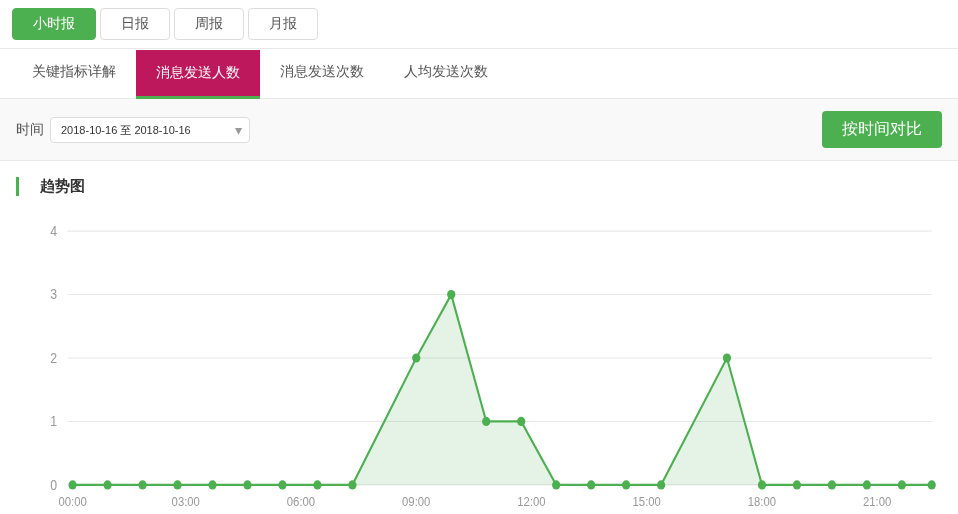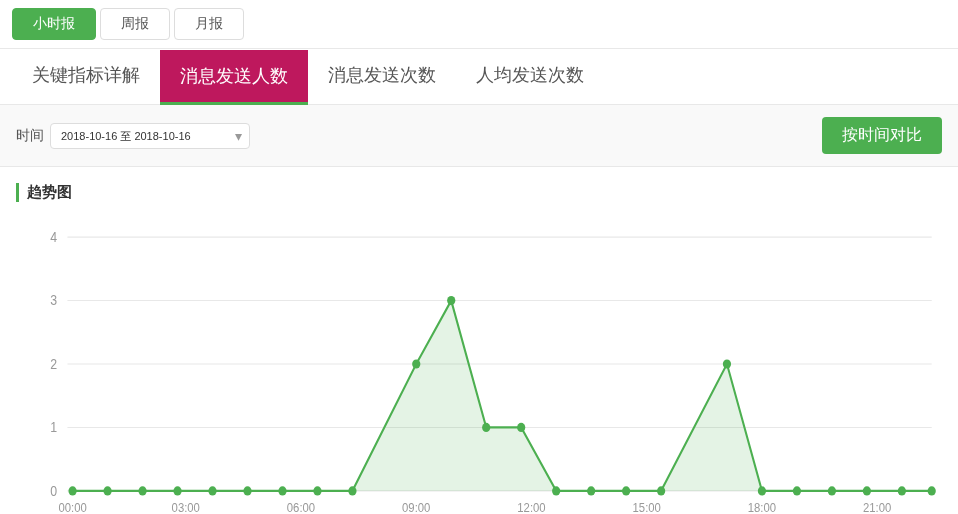--- a/index.html
+++ b/index.html
@@ -3,41 +3,42 @@
   <meta charset="utf-8">
   <style>
     * { box-sizing: border-box; margin: 0; padding: 0; }
     body { font-family: 'PingFang SC', 'Microsoft YaHei', sans-serif; background: #f5f5f5; font-size: 14px; color: #333; }
 
     .top-bar { display: flex; align-items: center; padding: 8px 12px; background: #fff; border-bottom: 1px solid #e8e8e8; gap: 4px; }
     .tab-btn { padding: 6px 20px; border: 1px solid #ddd; background: #fff; border-radius: 4px; cursor: pointer; font-size: 14px; color: #555; }
     .tab-btn.active { background: #4caf50; color: #fff; border-color: #4caf50; }
 
     .secondary-tabs { display: flex; align-items: center; padding: 0 12px; background: #fff; border-bottom: 1px solid #e8e8e8; gap: 0; }
-    .sec-tab { padding: 14px 20px; cursor: pointer; font-size: 18px; color: #555; border-bottom: 3px solid transparent; font-family: Liberation Serif, serif; }
+    .sec-tab { padding: 14px 20px; cursor: pointer; font-size: 14px; color: #555; border-bottom: 3px solid transparent; font-family: Liberation Serif, serif; }
     .sec-tab.active { color: #fff; background: #be185d; border-bottom: 3px solid #4caf50; margin-bottom: -1px; }
 
     .filter-bar { display: flex; align-items: center; padding: 12px 16px; background: #f9f9f9; border-bottom: 1px solid #e8e8e8; gap: 6px; }
     .filter-label { font-size: 14px; color: #555; }
     .date-select-wrapper { position: relative; display: inline-block; }
     .date-select-wrapper select { padding: 6px 28px 6px 10px; border: 1px solid #ddd; background: #fff; border-radius: 4px; font-size: 11px; color: #333; appearance: none; cursor: pointer; min-width: 200px; }
     .date-select-wrapper::after { content: '▾'; position: absolute; right: 8px; top: 50%; transform: translateY(-50%); pointer-events: none; color: #999; }
     .compare-btn { margin-left: auto; padding: 8px 20px; background: #4caf50; color: #fff; border: none; border-radius: 4px; cursor: pointer; font-size: 16px; }
 
     .chart-section { padding: 16px; background: #fff; margin: 0; }
-    .chart-title { font-size: 15px; font-weight: bold; color: #333; margin-bottom: 12px; border-left: 3px solid #4caf50; padding-left: 8px; }
+    .chart-title { font-size: 15px; font-weight: bold; color: #333; margin-bottom: 12px; border-left: 3px solid #4caf50; padding-left: 21px; }
 
     .chart-container { width: 100%; height: 300px; position: relative; }
     svg.chart { width: 100%; height: 100%; }
   </style>
 </head>
 <body>
 
 <div class="top-bar">
   <button class="tab-btn active">小时报</button>
+  <button class="tab-btn">日报</button>
   <button class="tab-btn">周报</button>
   <button class="tab-btn">月报</button>
 </div>
 
 <div class="secondary-tabs">
   <div class="sec-tab">关键指标详解</div>
   <div class="sec-tab active">消息发送人数</div>
   <div class="sec-tab">消息发送次数</div>
   <div class="sec-tab">人均发送次数</div>
 </div>

